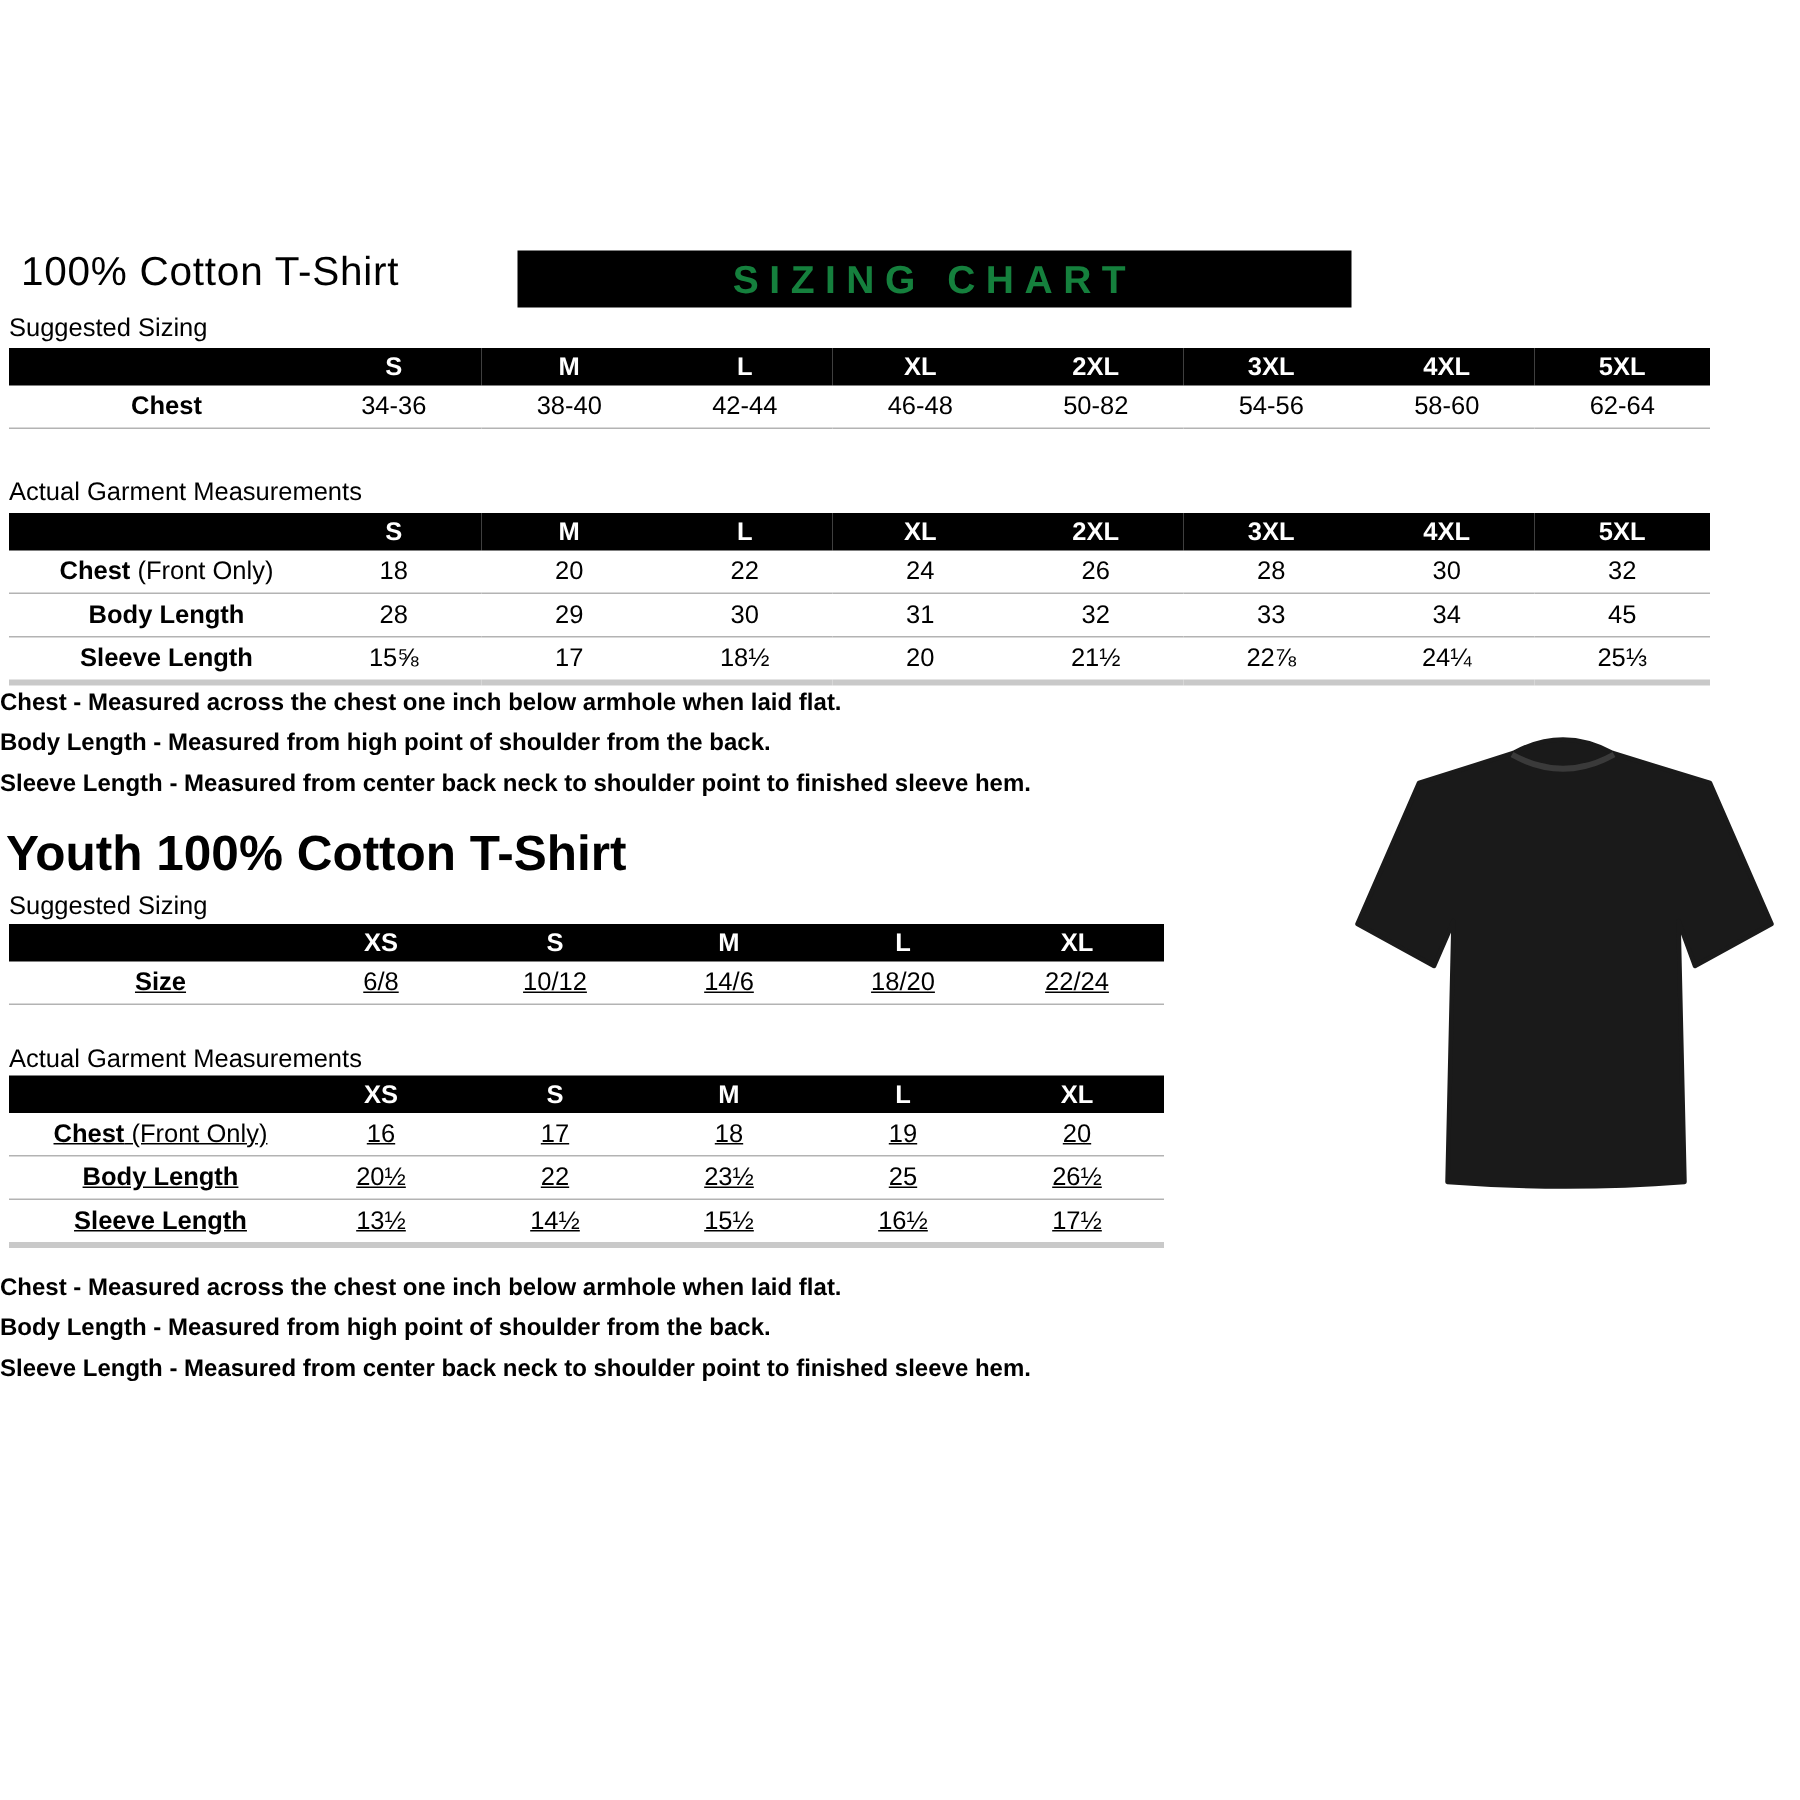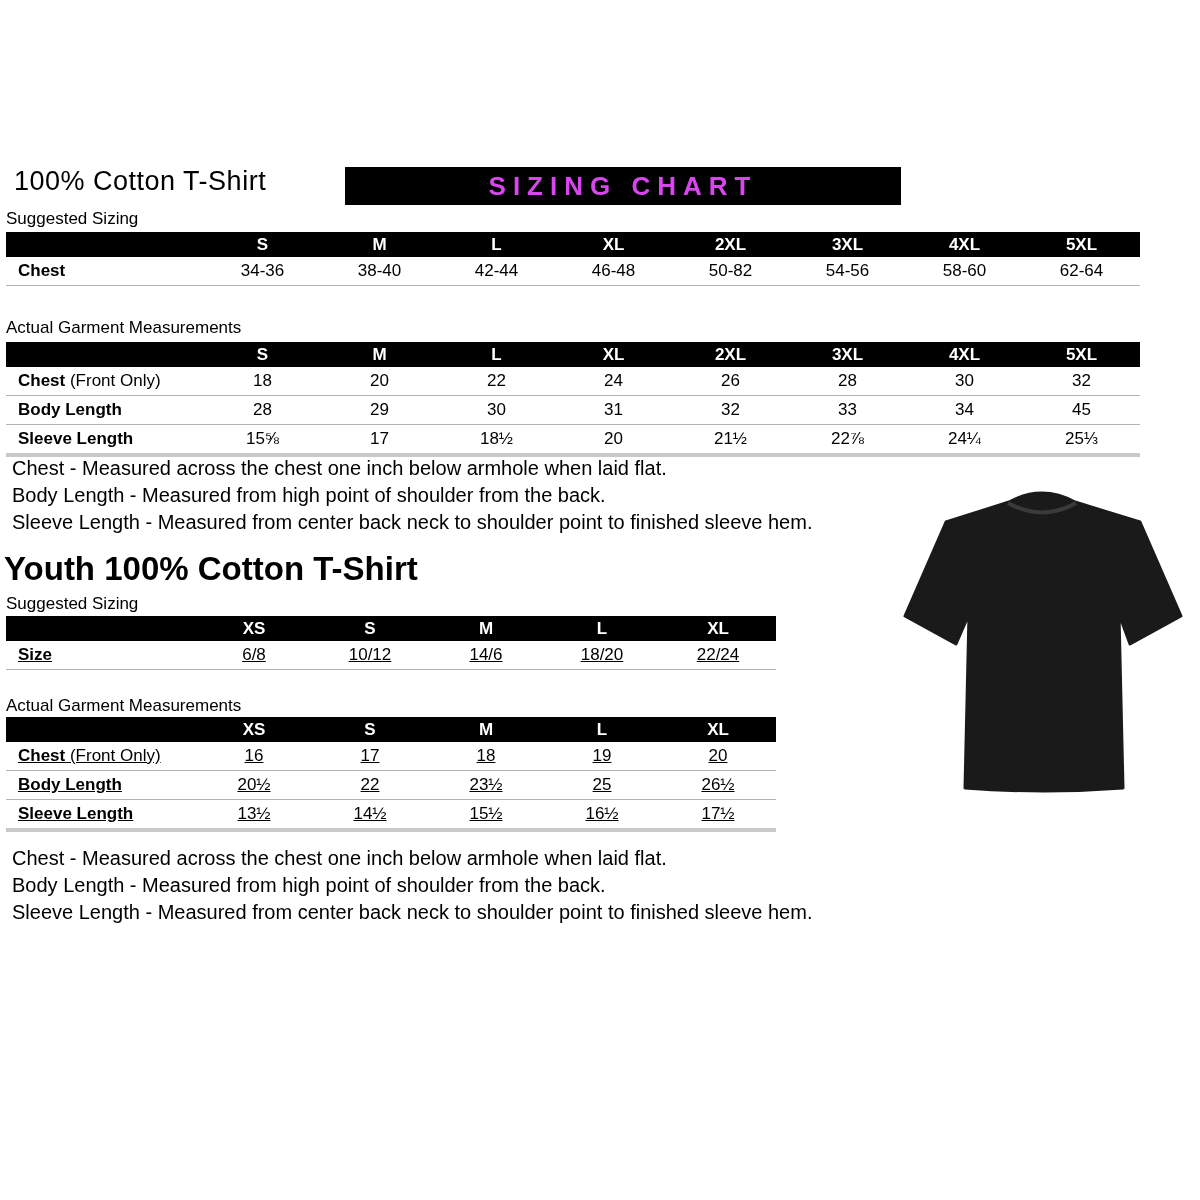--- a/index.html
+++ b/index.html
@@ -1,38 +1,38 @@
 <!DOCTYPE html>
 <html><head>
 <meta charset="utf-8">
 <style>
   html,body{margin:0;padding:0;background:#fff;}
   body{font-family:"Liberation Sans","DejaVu Sans",sans-serif;color:#000;}
   .canvas{position:relative;width:1200px;height:1140px;background:#fff;overflow:hidden;}
   .abs{position:absolute;}
 
   .title-adult{left:14px;top:166px;font-size:27px;font-weight:400;letter-spacing:.5px;}
-  .banner{left:345px;top:167px;width:556px;height:38px;background:#000;color:#d946ef;
+  .banner{left:345px;top:167px;width:556px;height:38px;background:#000;color:#15803d;
           font-size:26px;font-weight:700;letter-spacing:7px;text-align:center;line-height:38px;}
   .title-youth{left:4px;top:550px;font-size:33px;font-weight:700;}
 
   .sec-label{left:6px;font-size:17px;font-weight:400;}
 
   table{border-collapse:collapse;table-layout:fixed;}
   .size-table{left:6px;font-size:17px;}
   .size-table th{background:#000;color:#fff;font-weight:700;font-size:17px;padding:0;height:25px;text-align:center;}
   .size-table td{text-align:center;height:28px;padding:0;vertical-align:middle;}
-  .size-table td.rowlabel{text-align:left;padding-left:12px;}
+  .size-table td.rowlabel{text-align:center;padding-left:12px;}
   .size-table .bold{font-weight:700;}
   .size-table tbody td{border-bottom:1px solid #b3b3b3;}
   .size-table tr.lastrow td{border-bottom:4px solid #c9c9c9;margin-top:12px;}
   .adult-table{width:1134px;}
   .youth-table{width:770px;text-decoration:underline;}
 
-  .notes{left:12px;font-size:20px;}
+  .notes{left:0;font-size:16px;font-weight:bold;}
   .notes div{height:27px;line-height:27px;white-space:nowrap;}
 
   .tee{left:896px;top:476px;}
 </style>
 </head>
 <body>
 
 <div class="canvas">
 
   <div class="abs title-adult">100% Cotton T-Shirt</div>

